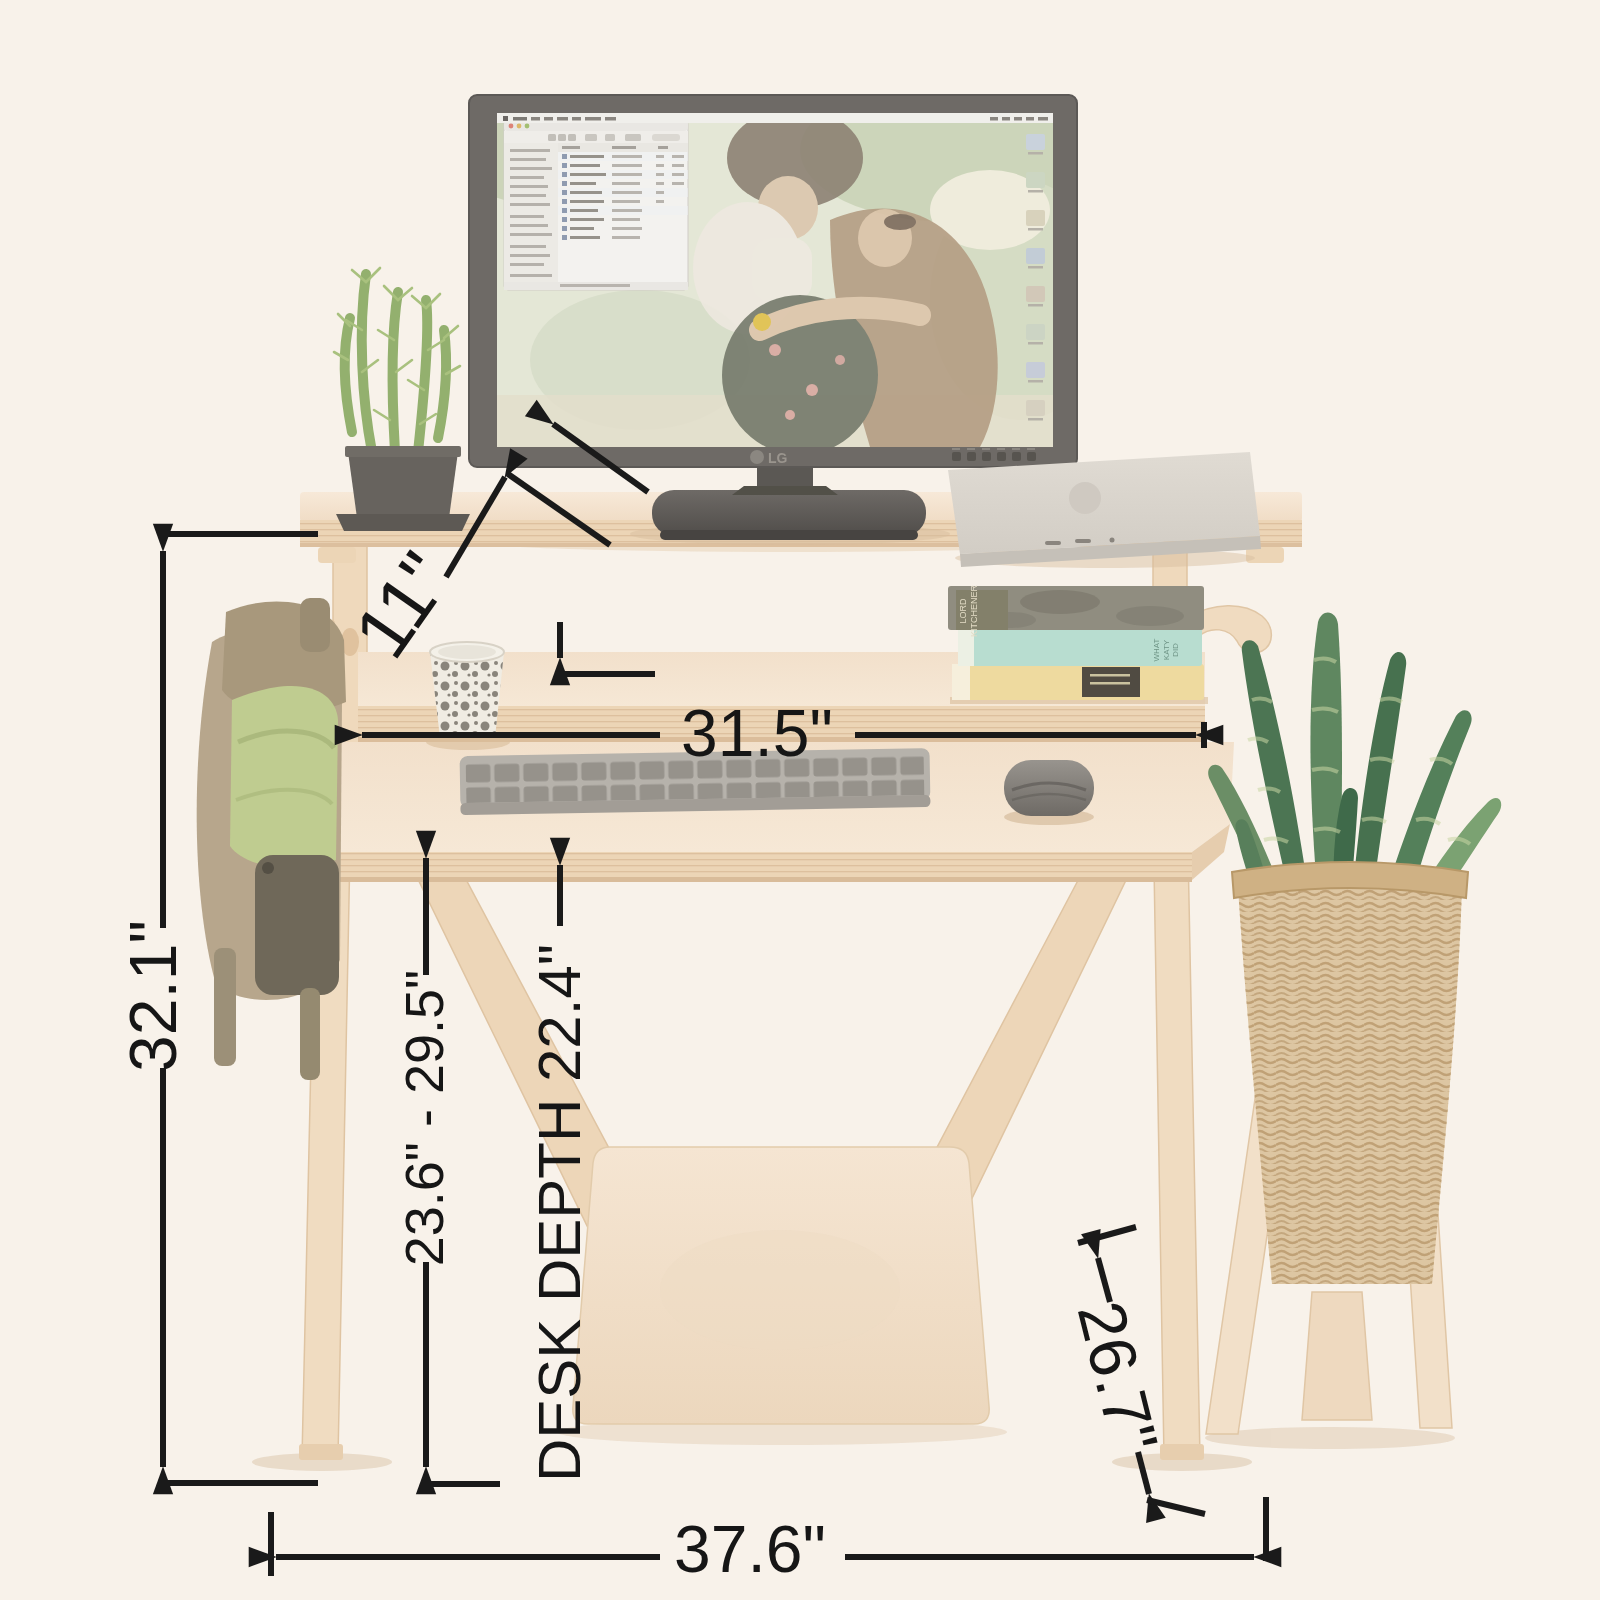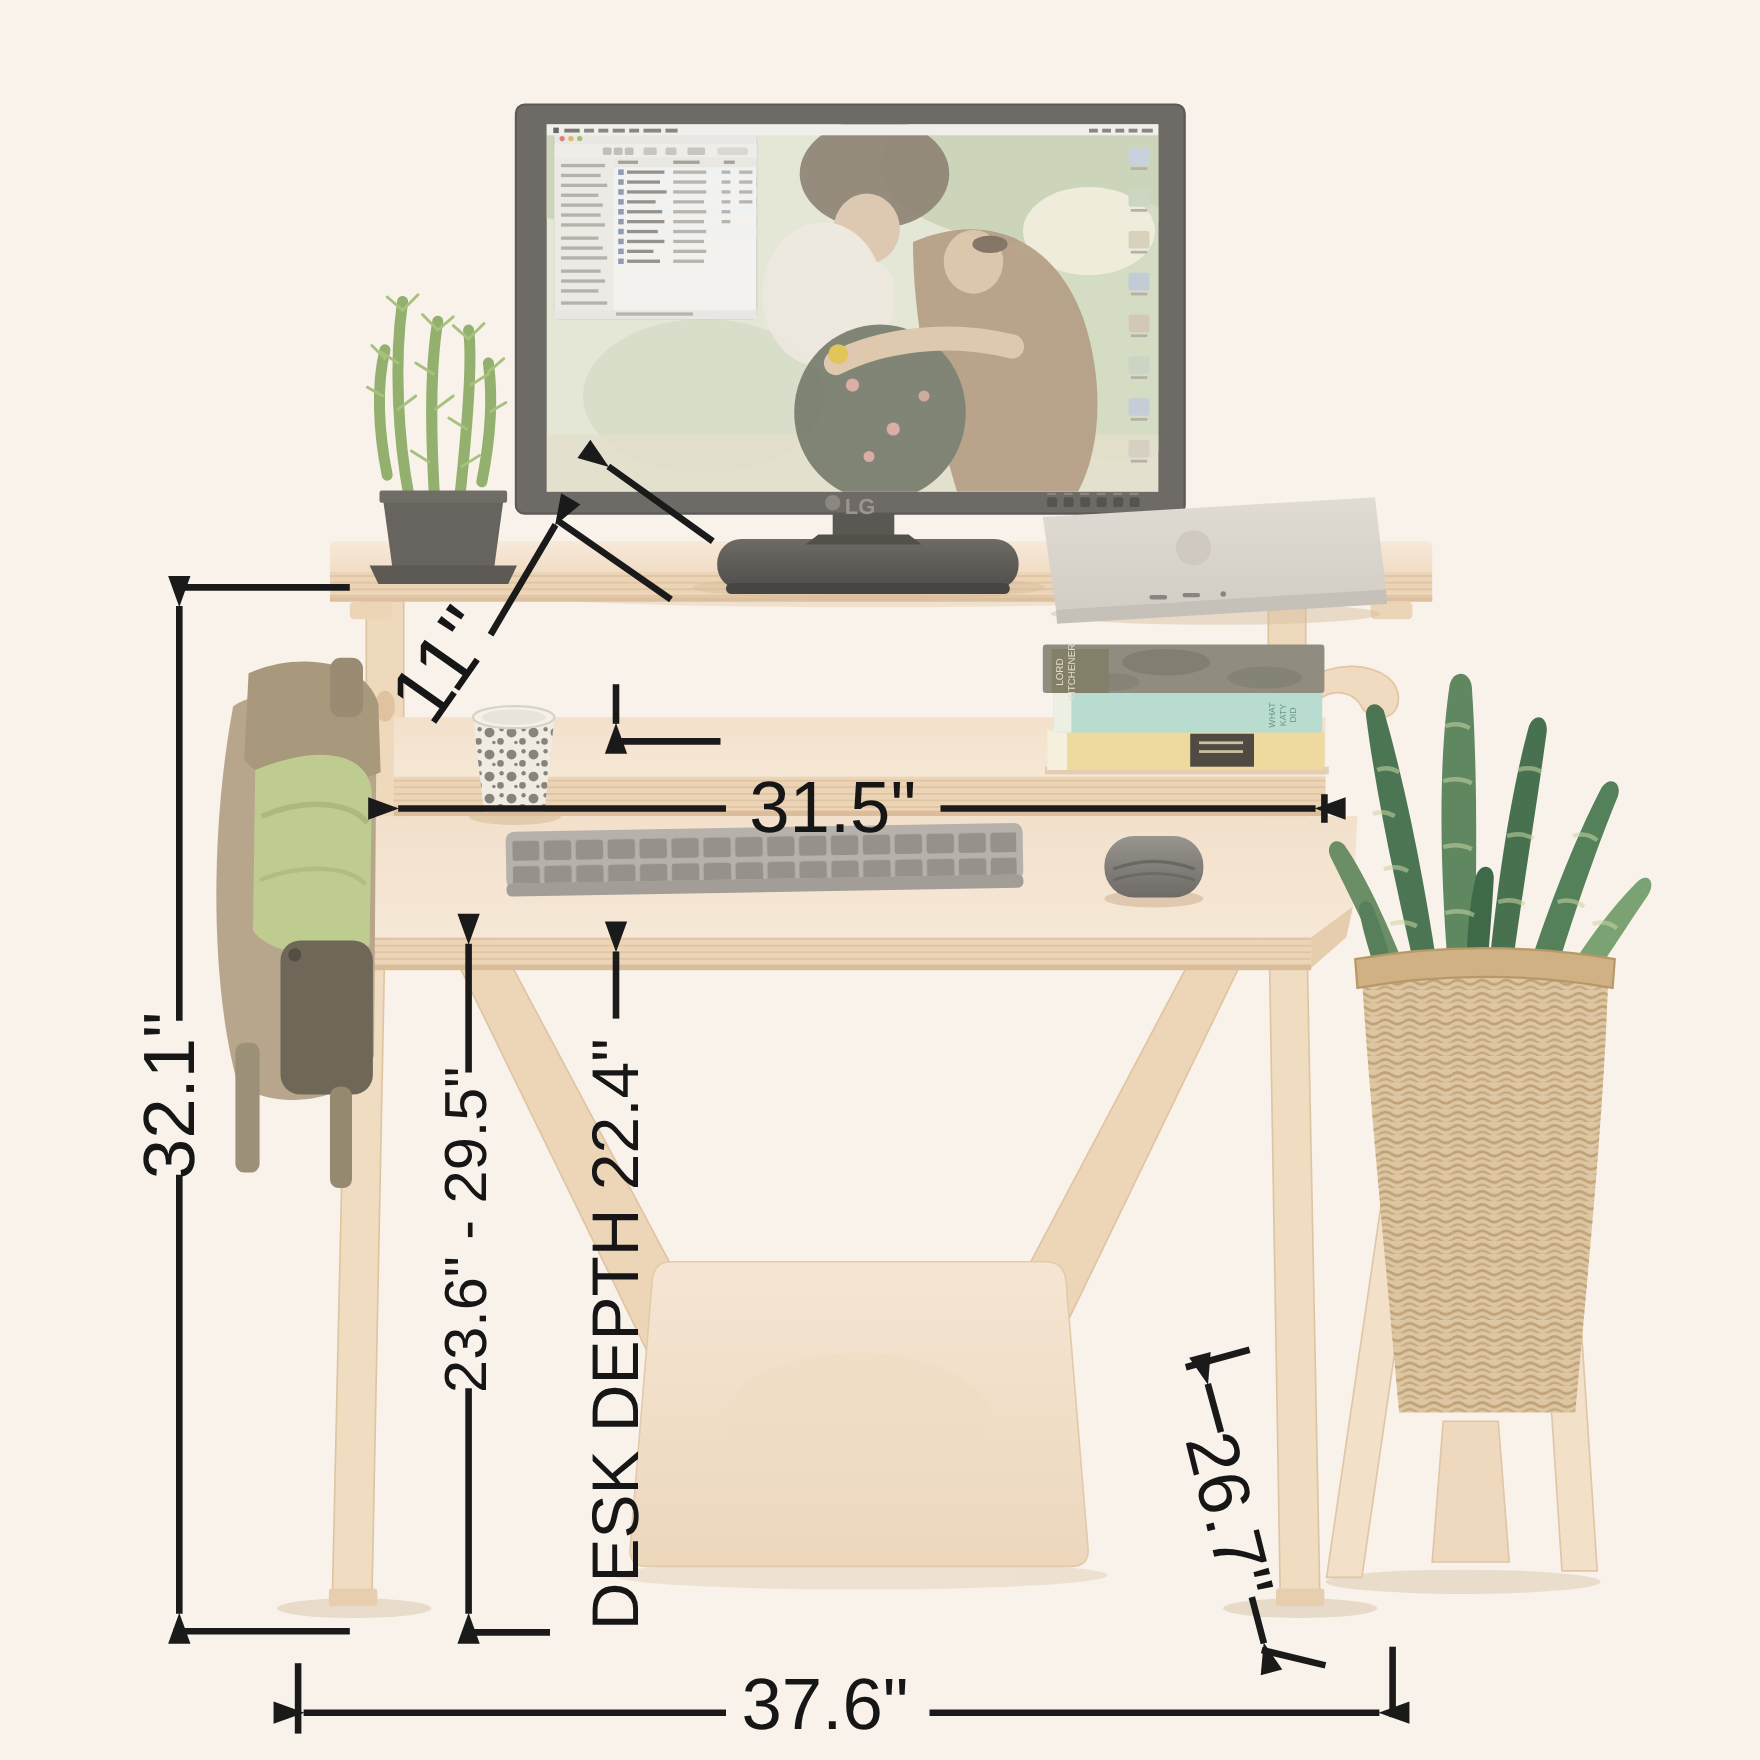--- a/index.html
+++ b/index.html
@@ -521,21 +521,21 @@
 <div class="label" style="left:153px;top:996px;font-size:66px;transform:translate(-50%,-50%) rotate(-90deg);">32.1"</div>
 
 <div class="label" style="left:424px;top:1118px;font-size:54px;transform:translate(-50%,-50%) rotate(-90deg);">23.6" - 29.5"</div>
 
 <div class="label" style="left:560px;top:1213px;font-size:60px;transform:translate(-50%,-50%) rotate(-90deg);">DESK DEPTH 22.4"</div>
 
 <div class="label" style="left:1118px;top:1377px;font-size:66px;transform:translate(-50%,-50%) rotate(76deg);">26.7"</div>
 
 <div class="label" style="left:750px;top:1549px;font-size:66px;transform:translate(-50%,-50%);">37.6"</div>
 
-<div class="photo-text" style="left:768px;top:450px;font-size:20px;font-weight:bold;color:#9a958e;">LG</div>
+<div class="photo-text" style="left:768px;top:450px;font-size:14px;font-weight:bold;color:#9a958e;">LG</div>
 
 <div class="photo-text" style="left:958px;top:585px;width:52px;font-size:9px;line-height:1.25;color:#e3dcc6;
             transform:rotate(-90deg);transform-origin:26px 26px;text-align:center;">LORD KITCHENER</div>
 
 <div class="photo-text" style="left:1152px;top:632px;width:36px;font-size:8px;line-height:1.2;color:#6e9486;
             transform:rotate(-90deg);transform-origin:18px 18px;text-align:center;">WHAT KATY DID</div>
 
 </div>
 
 </body></html>

